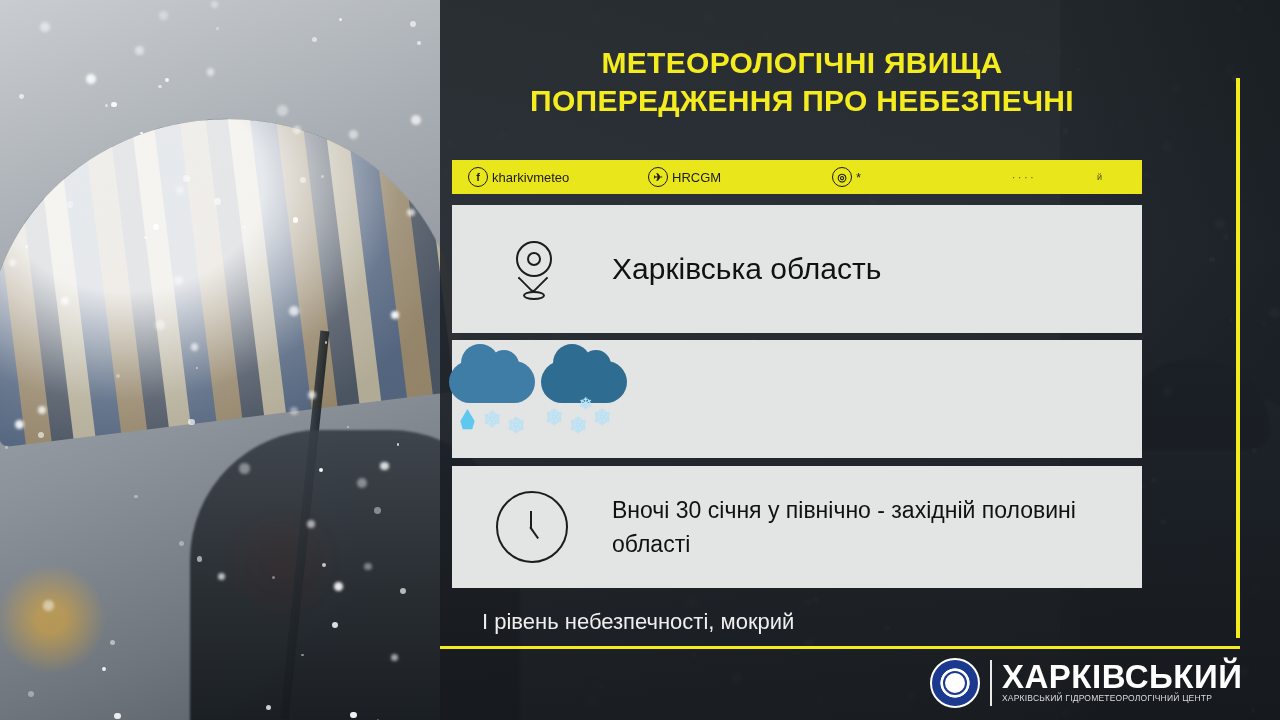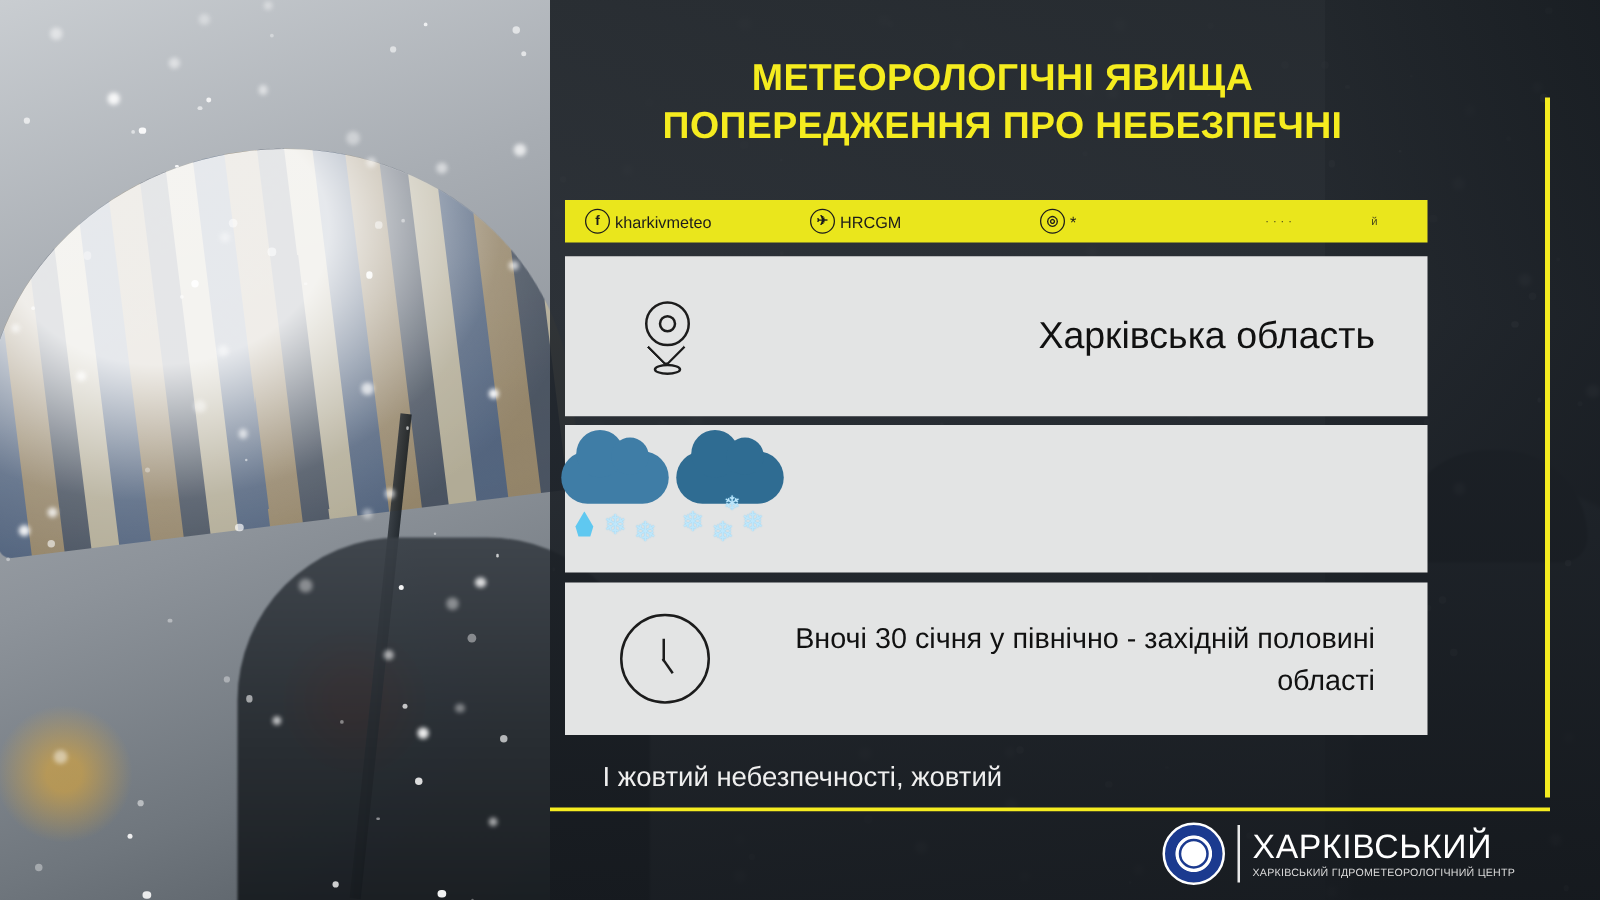--- a/index.html
+++ b/index.html
@@ -176,21 +176,21 @@
   .row-icon {
     width: 160px;
     display: flex;
     align-items: center;
     justify-content: center;
     flex: 0 0 160px;
   }
   .row-text {
     flex: 1;
     padding-right: 42px;
-    text-align: right;
+    text-align: left;
     color: #111;
     font-size: 30px;
     line-height: 38px;
   }
   .row-time .row-text { font-size: 23px; line-height: 34px; }
 
   
   .pin {
     position: relative;
     width: 40px; height: 56px;
@@ -319,22 +319,22 @@
     position:absolute; left: 11px; top: 11px;
     width: 20px; height: 20px;
     border-radius: 50%;
     border: 2px solid #1b3a8f;
   }
   .logo-divider {
     width: 2px; height: 46px; background: #fff; opacity: .9;
   }
   .logo-text-main {
     color: #fff;
-    font-size: 27px;
-    font-weight: normal;
+    font-size: 33px;
+    font-weight: bold;
     letter-spacing: .5px;
     line-height: 30px;
   }
   .logo-text-sub {
     color: #dcdcdc;
     font-size: 8.5px;
     letter-spacing: .2px;
     line-height: 12px;
   }
 </style>
@@ -639,21 +639,21 @@
   <div class="row row-time">
     <div class="row-icon">
       <div class="clock">
         <div class="hh"></div>
         <div class="mm"></div>
       </div>
     </div>
     <div class="row-text">Вночі 30 січня у північно - західній половині області</div>
   </div>
 
-  <div class="level">I жовтий небезпечності, жовтий</div>
+  <div class="level">I рівень небезпечності, мокрий</div>
   <div class="level-underline"></div>
 
   <div class="logo-area">
     <div class="emblem"></div>
     <div class="logo-divider"></div>
     <div>
       <div class="logo-text-main">ХАРКІВСЬКИЙ</div>
       <div class="logo-text-sub">ХАРКІВСЬКИЙ ГІДРОМЕТЕОРОЛОГІЧНИЙ ЦЕНТР</div>
     </div>
   </div>

